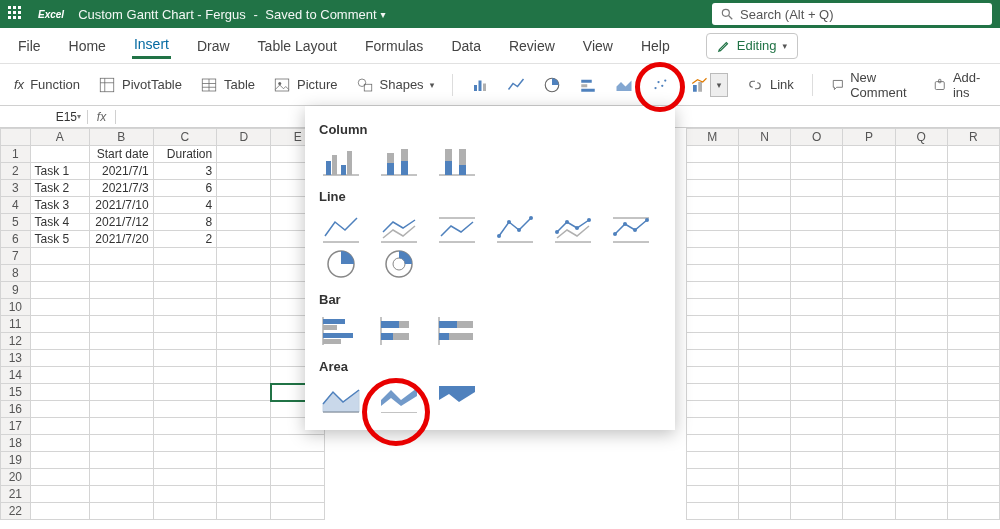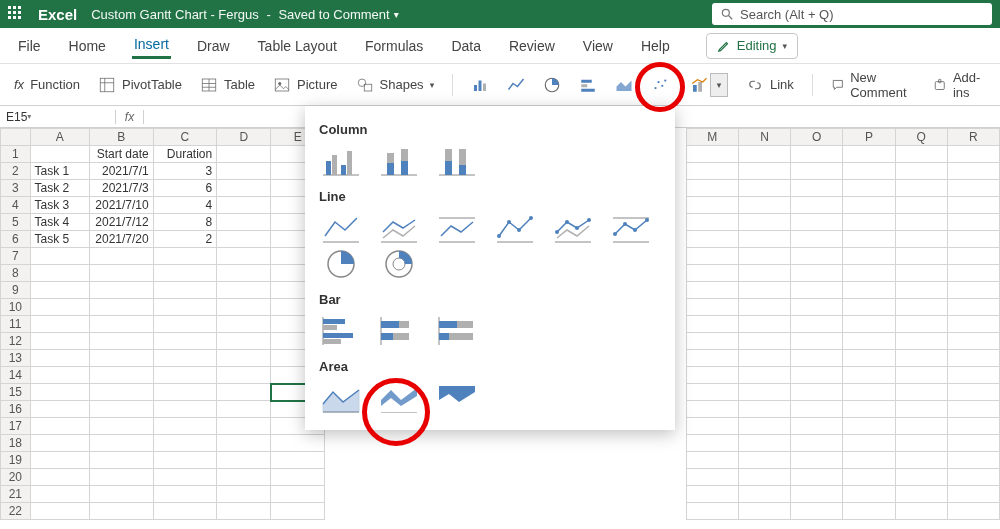--- a/index.html
+++ b/index.html
@@ -2,21 +2,21 @@
 <html><head>
 <meta charset="utf-8">
 <style>
   * { box-sizing: border-box; margin: 0; padding: 0; font-family: "Segoe UI", Arial, sans-serif; }
   body { width: 1000px; height: 529px; overflow: hidden; background: #fff; font-size: 13px; color: #333; position: relative; }
 
   
   .titlebar { height: 28px; background: #217346; color: #fff; display: flex; align-items: center; padding: 0 8px; gap: 14px; }
   .waffle { width: 16px; height: 16px; display: grid; grid-template-columns: repeat(3,3px); grid-template-rows: repeat(3,3px); gap: 2px; }
   .waffle span { background: #fff; }
-  .app-name { font-weight: 700; font-size: 15px; }
+  .app-name { font-weight: 700; font-size: 10px; font-style: italic; }
   .doc-title { font-size: 13px; opacity: .95; display: flex; align-items: center; gap: 4px; }
   .doc-title .chev { font-size: 10px; }
   .search-wrap { margin-left: auto; }
   .search { width: 280px; height: 22px; background: #fff; border-radius: 3px; display: flex; align-items: center; padding: 0 8px; color: #555; gap: 6px; }
   .search svg { width: 14px; height: 14px; }
   .search span { font-size: 13px; }
 
   
   .tabs { height: 36px; display: flex; align-items: center; padding: 0 16px; gap: 24px; border-bottom: 1px solid #e1e1e1; }
   .tab { font-size: 14px; color: #444; padding: 4px 2px; cursor: pointer; }
@@ -36,21 +36,21 @@
   .chart-btn .arrow { border: 1px solid #bbb; background: #eee; width: 18px; height: 24px; display: flex; align-items: center; justify-content: center; font-size: 9px; color: #555; margin-left: -1px; }
   .chart-btn .mainicon { border: 1px solid transparent; width: 24px; height: 24px; display: flex; align-items: center; justify-content: center; }
 
   
   .red-ring { position: absolute; border: 5px solid #e80000; border-radius: 50%; pointer-events: none; z-index: 50; }
   .ring1 { width: 50px; height: 50px; left: 635px; top: 62px; }
   .ring2 { width: 68px; height: 68px; left: 362px; top: 378px; }
 
   
   .formula-row { height: 22px; display: flex; align-items: center; border-bottom: 1px solid #d0d0d0; font-size: 12px; }
-  .namebox { width: 116px; padding: 0 6px; border-right: 1px solid #d0d0d0; display: flex; align-items: center; justify-content: flex-start; }
+  .namebox { width: 88px; padding: 0 6px; border-right: 1px solid #d0d0d0; display: flex; align-items: center; justify-content: flex-end; }
   .namebox .chev { font-size: 8px; color: #777; }
   .fx { width: 28px; text-align: center; font-style: italic; color: #666; border-right: 1px solid #d0d0d0; }
   .formula-input { flex: 1; padding: 0 6px; }
 
   
   .grid-area { position: relative; }
   table.grid { border-collapse: collapse; table-layout: fixed; }
   table.grid th, table.grid td { border: 1px solid #d4d4d4; height: 17px; font-size: 12px; padding: 0 4px; background: #fff; overflow: hidden; white-space: nowrap; }
   table.grid th { background: #f3f2f1; font-weight: 400; color: #555; text-align: center; }
   table.grid th.rowhdr { width: 30px; text-align: center; }

